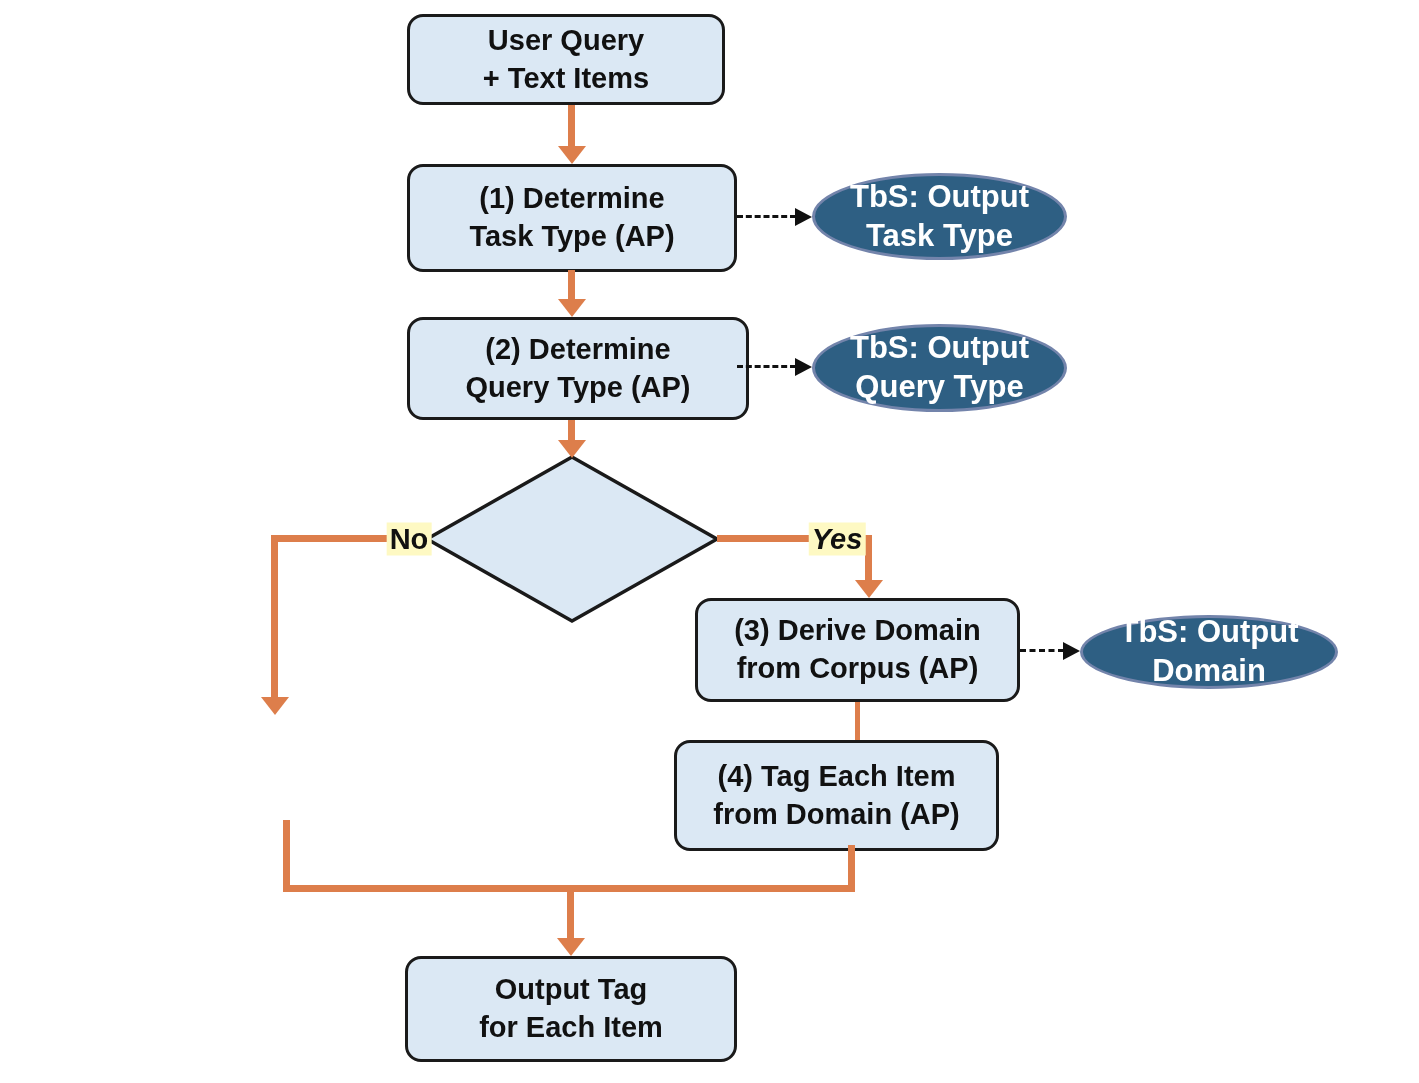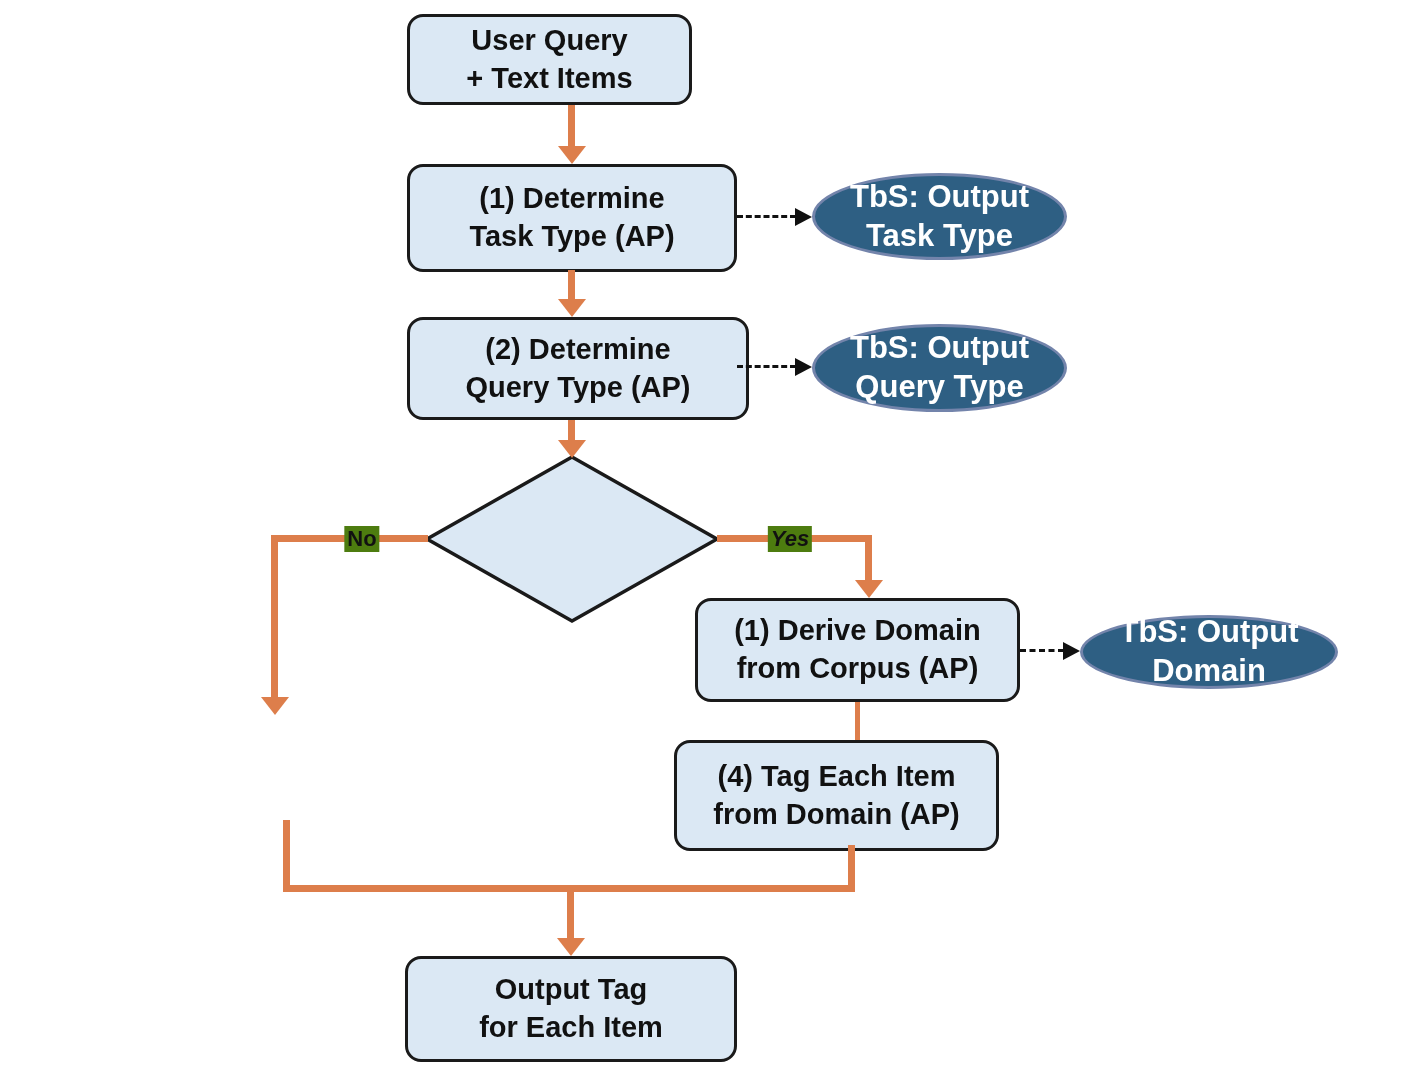--- a/index.html
+++ b/index.html
@@ -61,42 +61,43 @@
   }
   .dash{position:absolute;border-top:3.5px dashed var(--arrow-black);}
   .ah-right-black{
     position:absolute;width:0;height:0;
     border-top:9px solid transparent;
     border-bottom:9px solid transparent;
     border-left:17px solid var(--arrow-black);
   }
   .edge-label{
     position:absolute;
-    background:#4d7c0f;
+    background:#fef9c3;
     padding:0 3px;
-    font-weight:bold;font-size:22px;color:var(--text-dark);
+    font-weight:bold;font-size:29px;color:var(--text-dark);
     transform:translate(-50%,-50%);
+    margin-left:47px;
   }
 </style>
 </head>
 <body>
 
 <div id="canvas">
 
-  <div class="node" style="left:407px;top:14px;width:285px;height:91px;">User Query
+  <div class="node" style="left:407px;top:14px;width:318px;height:91px;">User Query
 + Text Items</div>
 
   <div class="node" style="left:407px;top:164px;width:330px;height:108px;">(1) Determine
 Task Type (AP)</div>
 
   <div class="node" style="left:407px;top:317px;width:342px;height:103px;">(2) Determine
 Query Type (AP)</div>
 
 
-  <div class="node" style="left:695px;top:598px;width:325px;height:104px;">(1) Derive Domain
+  <div class="node" style="left:695px;top:598px;width:325px;height:104px;">(3) Derive Domain
 from Corpus (AP)</div>
 
   <div class="node" style="left:674px;top:740px;width:325px;height:111px;">(4) Tag Each Item
 from Domain (AP)</div>
 
   <div class="node" style="left:405px;top:956px;width:332px;height:106px;">Output Tag
 for Each Item</div>
 
   <svg class="diamond-svg" style="left:424px;top:454px;" width="296" height="170" viewBox="0 0 296 170">
     <polygon points="148,3 293,85 148,167 3,85"></polygon>

